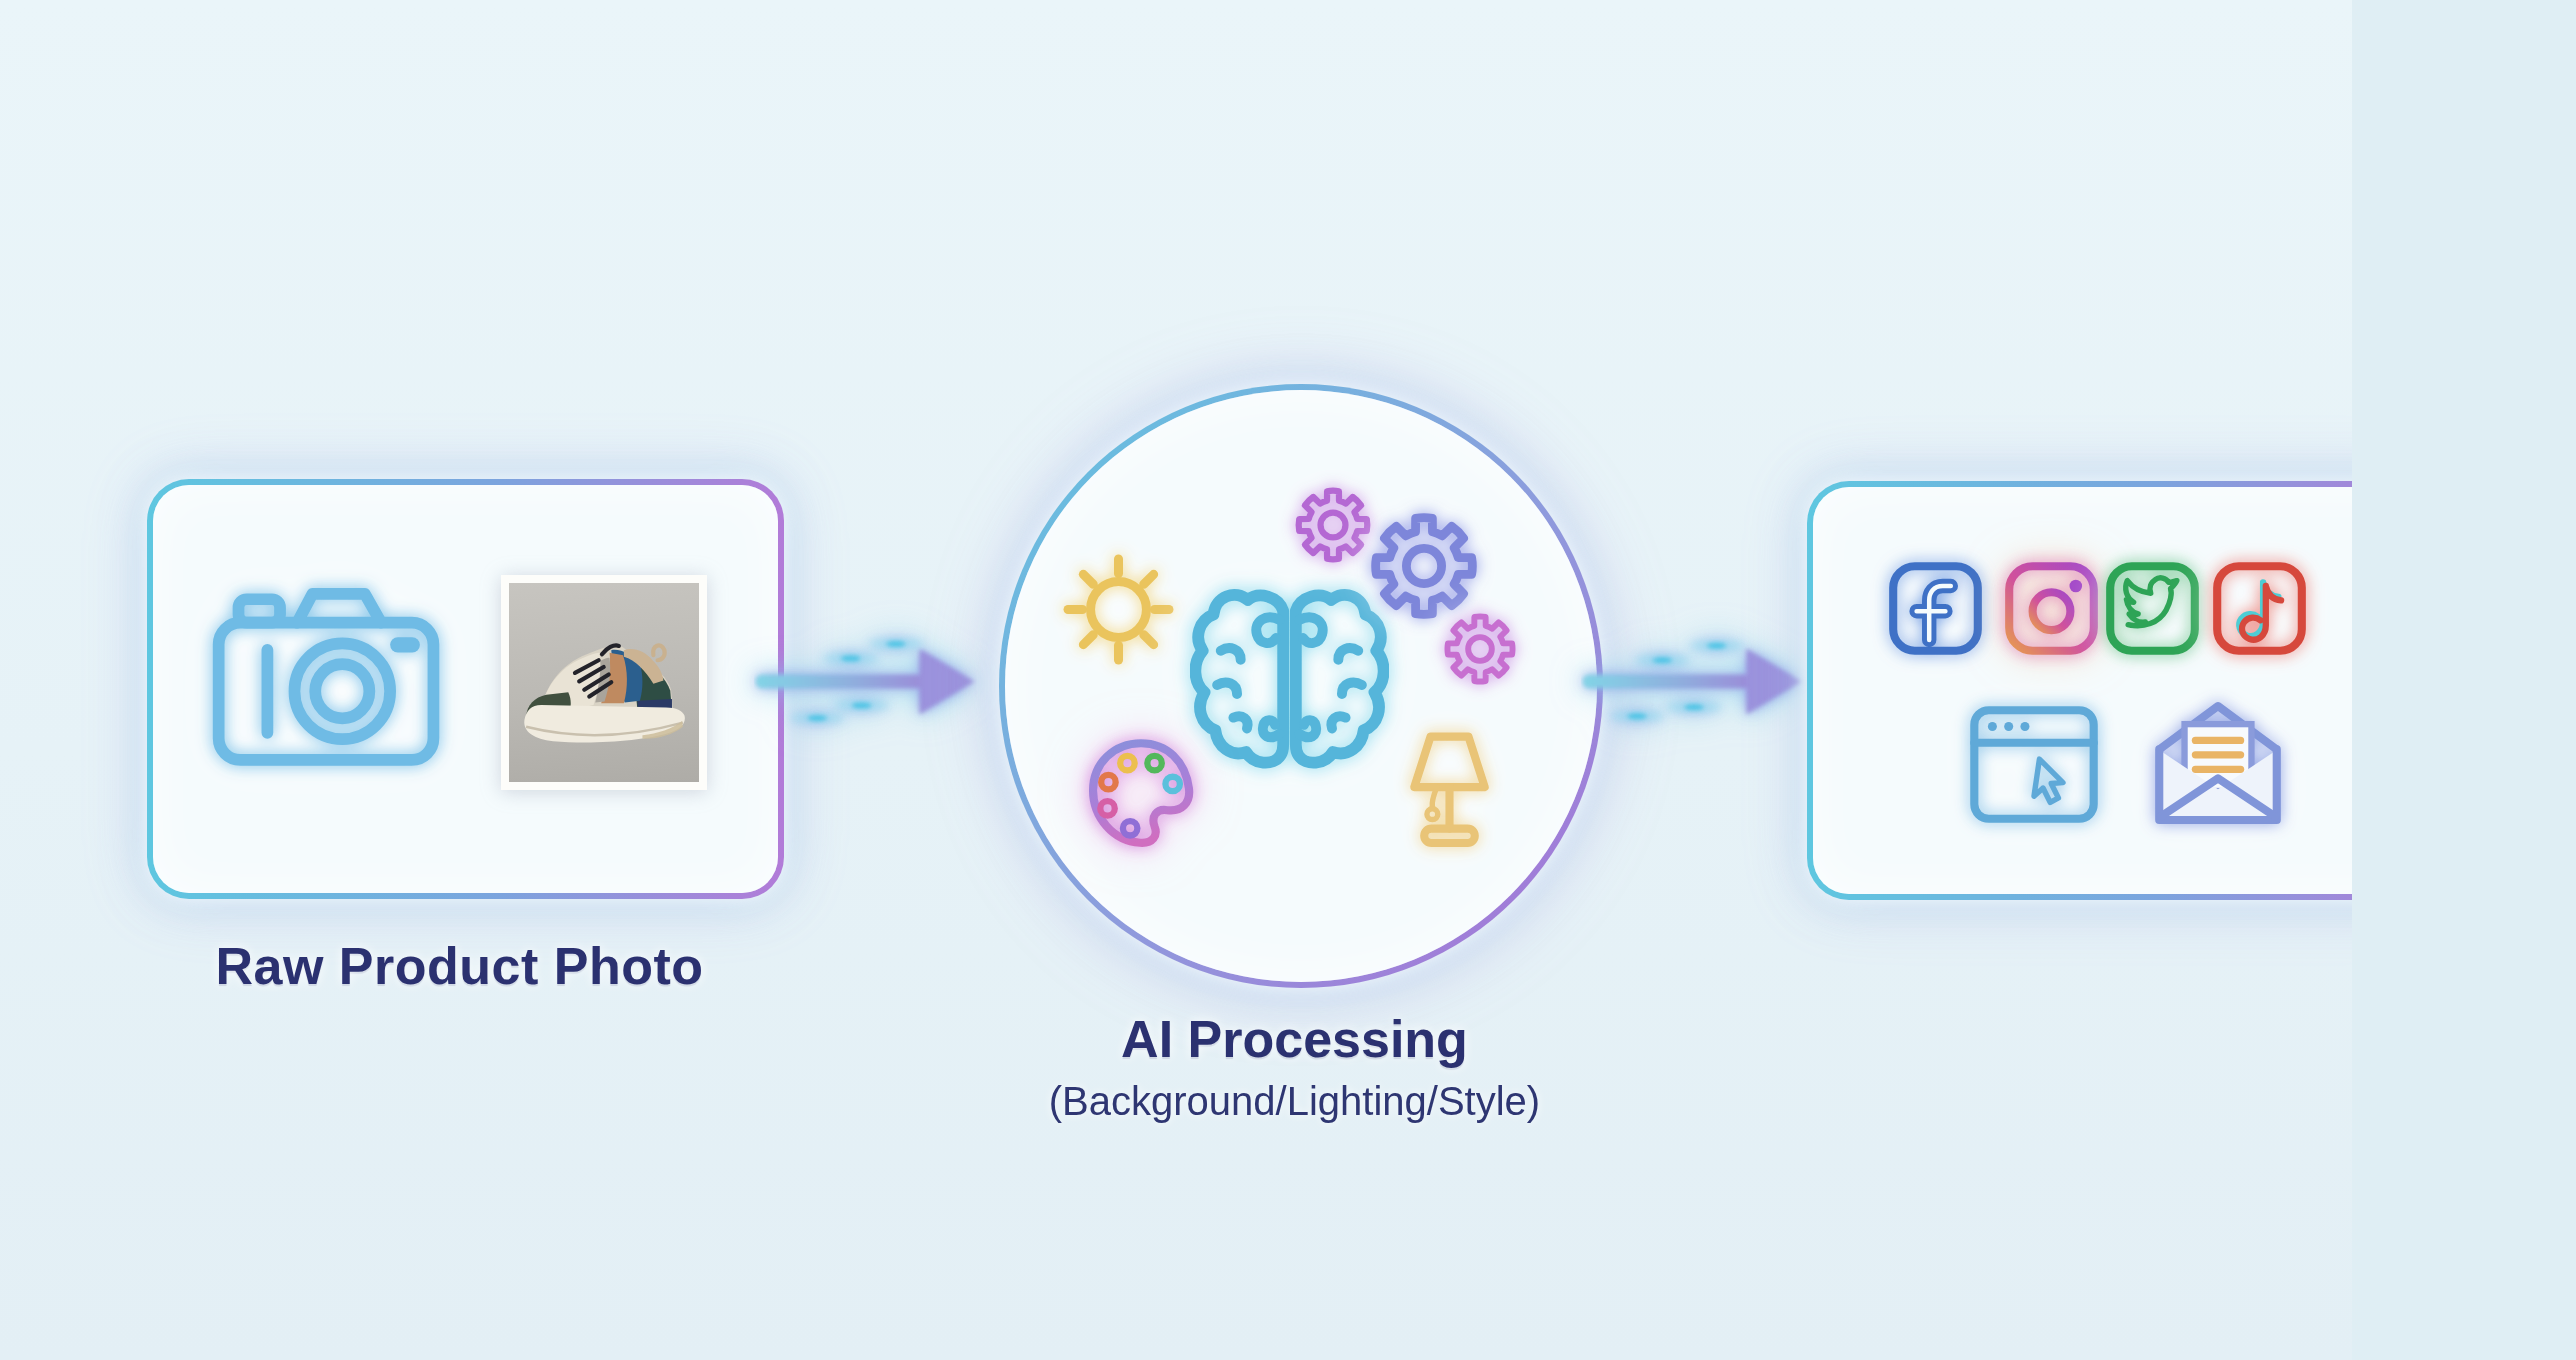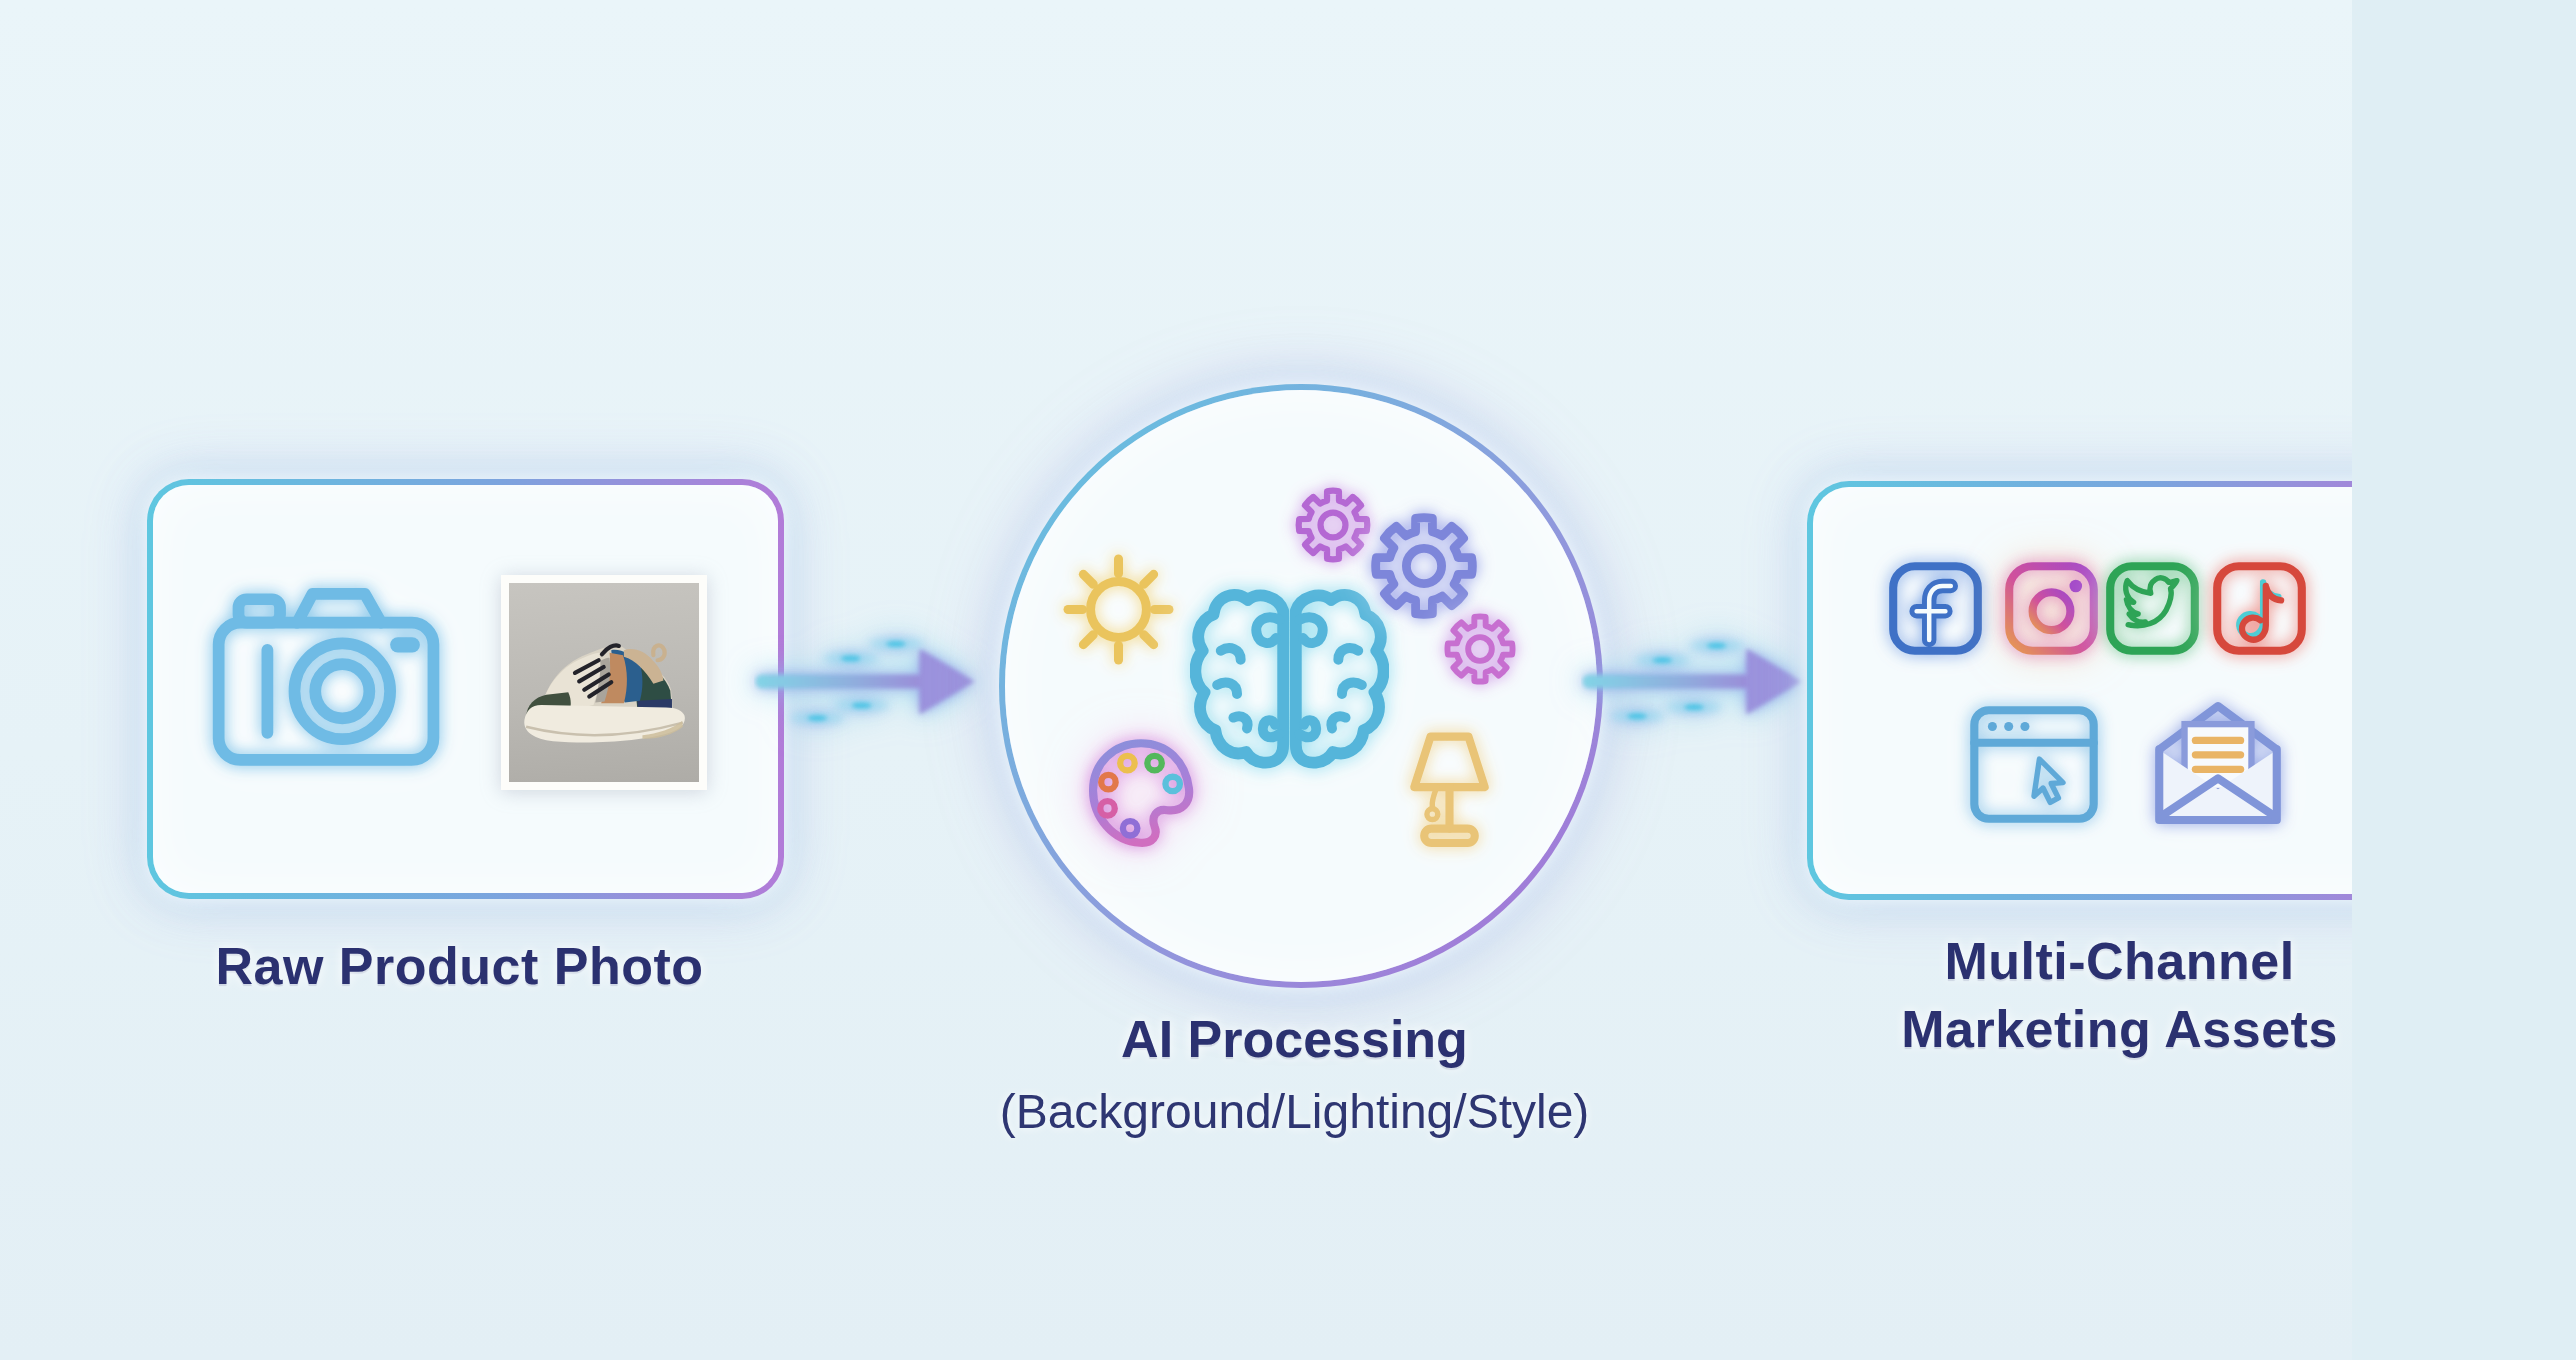--- a/index.html
+++ b/index.html
@@ -34,21 +34,21 @@
     text-shadow:0 0 11px rgba(255,255,255,.95), 0 1.8px 0.9px rgba(43,49,112,.18);
   }
   #label-input  { left:147px;  top:933px; width:625px; }
   #label-output { left:1866px; top:928px; width:507px; }
   #caption-process { position:absolute; left:930px; top:1010px; width:729px; text-align:center; }
   .caption-title {
     color:#2b3170; font-weight:bold; font-size:52px; line-height:1.15;
     text-shadow:0 0 11px rgba(255,255,255,.95), 0 1.8px 0.9px rgba(43,49,112,.18);
   }
   .caption-sub {
-    color:#2e3672; font-weight:normal; font-size:48px; line-height:1.2; margin-top:13px;
+    color:#2e3672; font-weight:normal; font-size:40px; line-height:1.2; margin-top:7px;
     text-shadow:0 0 9px rgba(255,255,255,.95);
   }
   .abs { position:absolute; }
   
   .glow-camera { filter:drop-shadow(0 0 8.1px rgba(111,187,229,.95)) drop-shadow(0 0 22px rgba(255,255,255,.9)); }
   .glow-brain  { filter:drop-shadow(0 0 9px rgba(130,215,235,.95)) drop-shadow(0 0 23.5px rgba(255,255,255,.9)); }
   .glow-sun    { filter:drop-shadow(0 0 7.2px rgba(240,210,120,.95)) drop-shadow(0 0 18px rgba(255,255,255,.9)); }
   .glow-lamp   { filter:drop-shadow(0 0 7.2px rgba(238,205,130,.95)) drop-shadow(0 0 18px rgba(255,255,255,.9)); }
   .glow-gear-m { filter:drop-shadow(0 0 7.2px rgba(190,120,220,.9)) drop-shadow(0 0 18px rgba(255,255,255,.9)); }
   .glow-gear-p { filter:drop-shadow(0 0 7.2px rgba(130,140,225,.9)) drop-shadow(0 0 18px rgba(255,255,255,.9)); }
@@ -308,16 +308,15 @@
         <path d="M48 66 H98"></path>
         <path d="M48 82 H98"></path>
     </g>
     <path d="M10 62 L73 104 L136 62 L136 138 L10 138 Z" fill="#eef3fb"></path>
     <g fill="none" stroke="#8095d9" stroke-width="9" stroke-linecap="round" stroke-linejoin="round">
       <path d="M8 60 V138 H138 V60"></path>
       <path d="M10 134 L73 92 L136 134"></path>
     </g>
   </svg>
 
-  <div class="stage-label" id="label-output">Multi-Channel Marketing Assets</div>
 
 </div>
 
 
 </body></html>

